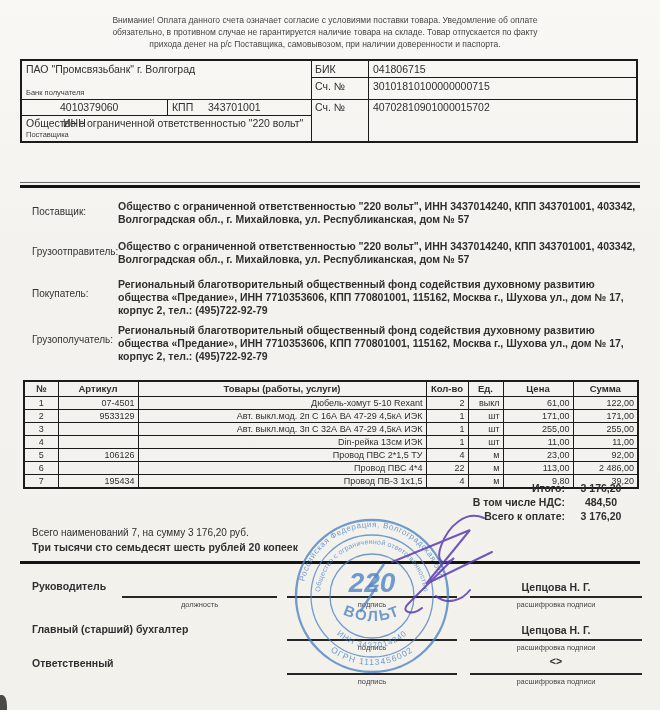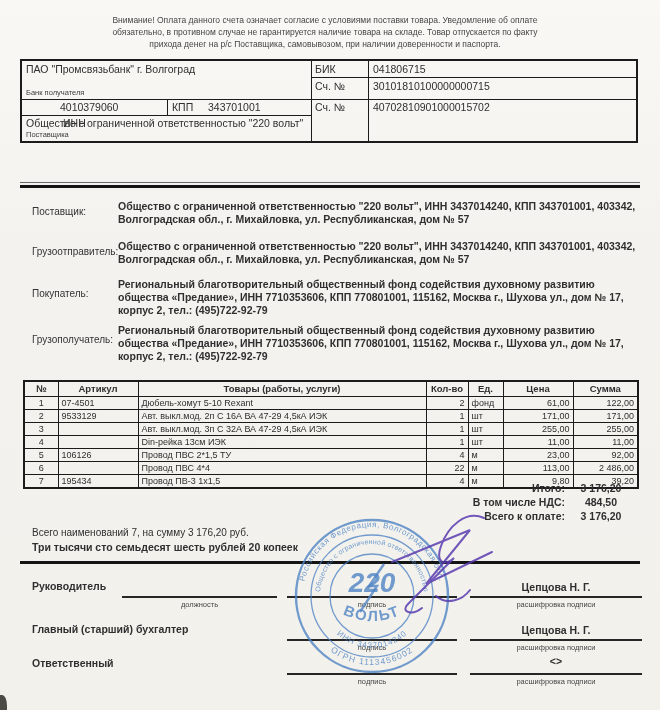--- a/index.html
+++ b/index.html
@@ -22,21 +22,21 @@
   
   .plabel{left:32px;font-size:10px;color:#333;}
   .ptext{left:118px;width:524px;font-size:10.5px;font-weight:bold;line-height:13px;}
   
   table.items{position:absolute;left:23px;top:380px;width:614px;border-collapse:collapse;table-layout:fixed;
               border:2px solid #1b1b1b;}
   table.items th{border:1px solid #1b1b1b;font-size:9.5px;font-weight:bold;text-align:center;
                  height:14px;line-height:14px;padding:0 2px;white-space:nowrap;overflow:hidden;}
   table.items td{border:1px solid #1b1b1b;font-size:9px;height:12px;line-height:12px;
                  padding:0 3px;white-space:nowrap;overflow:hidden;}
-  td.c{text-align:center;} td.r{text-align:right;} td.l{text-align:left;}
+  td.c{text-align:center;} td.r{text-align:right;} td.l{text-align:right;}
   
   .trow{position:absolute;left:300px;width:337px;display:flex;font-weight:bold;font-size:10.5px;}
   .trow .lbl{flex:1;text-align:right;}
   .trow .val{width:72px;text-align:center;}
   .sumline{left:32px;font-size:10px;}
   .sumwords{left:32px;font-size:10.5px;font-weight:bold;}
   
   .srole{position:absolute;left:32px;font-size:10.5px;font-weight:bold;white-space:nowrap;}
   .sline{position:absolute;height:2px;background:#262626;}
   .slab{position:absolute;font-size:7.5px;color:#464646;text-align:center;}
@@ -116,21 +116,21 @@
         <th>Цена</th>
         <th>Сумма</th>
       </tr>
     </thead>
     <tbody>
       <tr>
         <td class="c">1</td>
         <td class="l">07-4501</td>
         <td class="l">Дюбель-хомут 5-10 Rexant</td>
         <td class="r">2</td>
-        <td class="l">фонд</td>
+        <td class="l">выкл</td>
         <td class="r">61,00</td>
         <td class="r">122,00</td>
       </tr>
       <tr>
         <td class="c">2</td>
         <td class="l">9533129</td>
         <td class="l">Авт. выкл.мод. 2п С 16А ВА 47-29 4,5кА ИЭК</td>
         <td class="r">1</td>
         <td class="l">шт</td>
         <td class="r">171,00</td>

